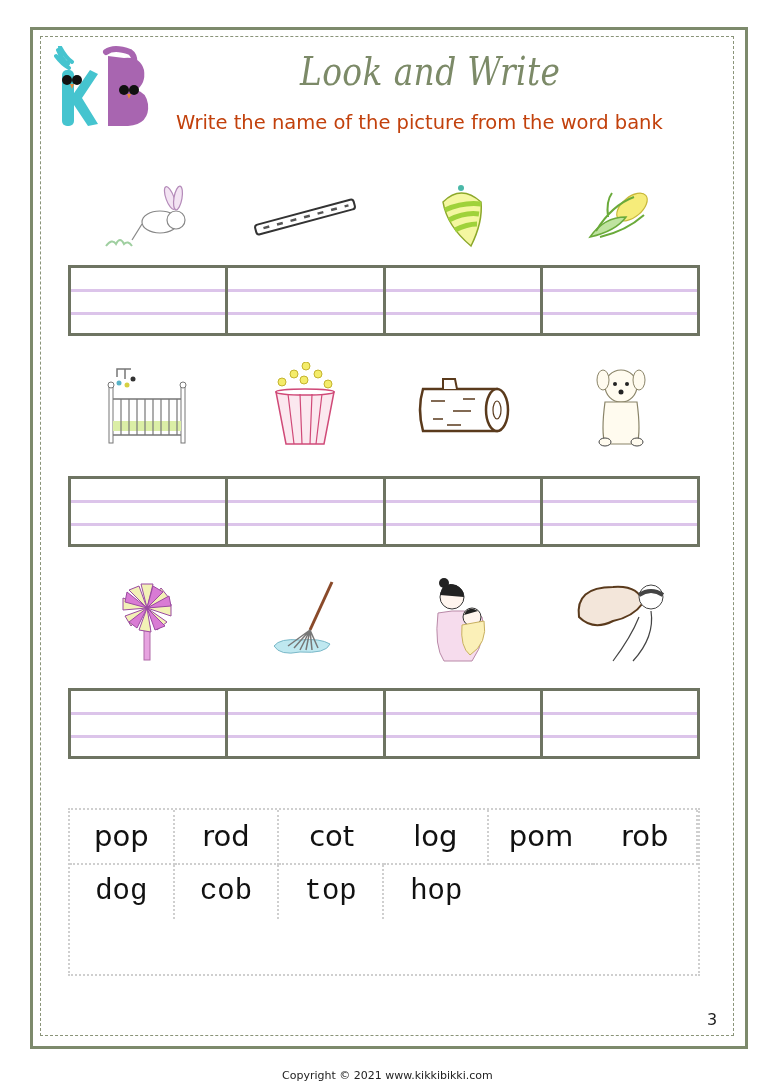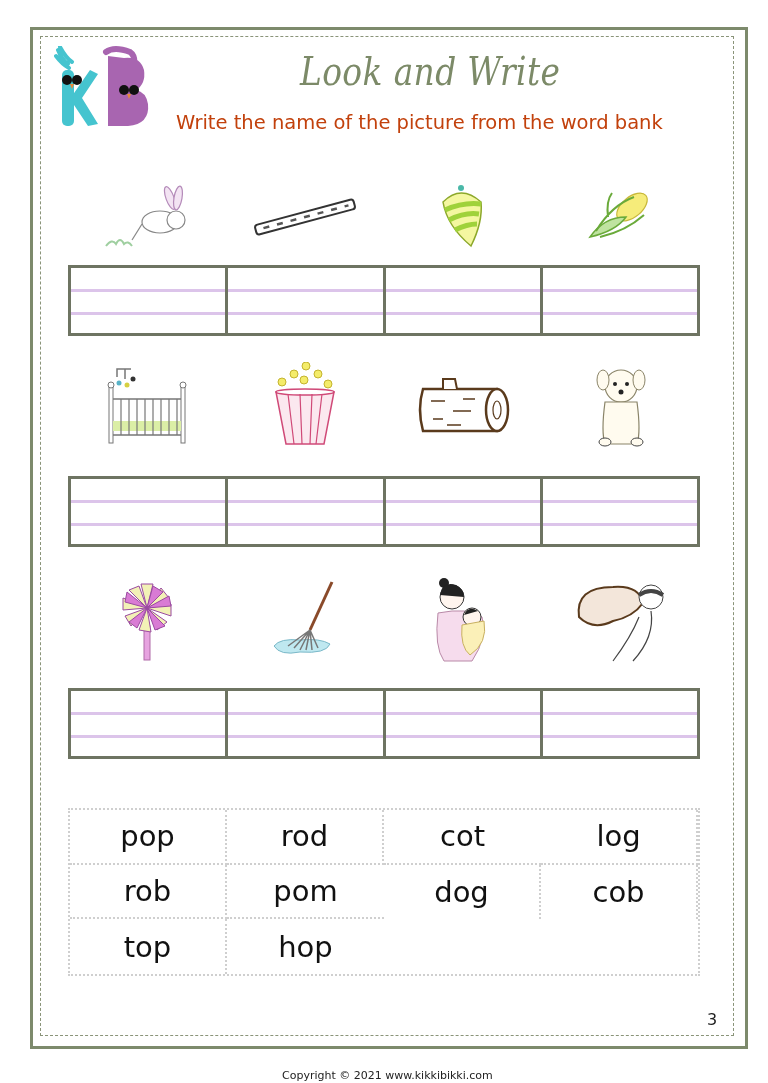--- a/index.html
+++ b/index.html
@@ -9,24 +9,24 @@
   .logo{position:absolute;left:54px;top:46px;width:100px;height:84px;}
   .title{position:absolute;left:300px;top:48px;width:260px;text-align:center;font-family:"DejaVu Serif",serif;font-style:italic;font-size:40px;color:#7c8a68;letter-spacing:0.5px;transform:scaleX(0.82);transform-origin:left center;white-space:nowrap;}
   .subtitle{position:absolute;left:176px;top:111px;font-size:19.5px;color:#c2410c;white-space:nowrap;}
   .pics{position:absolute;left:68px;width:632px;height:90px;display:flex;}
   .pic{width:158px;height:90px;display:flex;align-items:center;justify-content:center;}
   .pic svg{display:block;}
   .wbox{position:absolute;left:68px;width:632px;height:71px;border:3px solid #6e7462;box-sizing:border-box;display:flex;}
   .wcell{flex:1;position:relative;border-right:3px solid #6e7462;}
   .wcell:last-child{border-right:none;}
   .guide{position:absolute;left:0;right:0;height:3px;background:#dcc4ea;}
-  .bank{position:absolute;left:68px;top:808px;width:632px;height:168px;border:2px dotted #cfcfcf;box-sizing:border-box;display:grid;grid-template-columns:repeat(4,1fr);grid-template-rows:repeat(3,1fr);}
+  .bank{position:absolute;left:68px;top:808px;width:632px;height:168px;border:2px dotted #cfcfcf;box-sizing:border-box;display:grid;grid-template-columns:repeat(6,1fr);grid-template-rows:repeat(3,1fr);}
   .word{display:flex;align-items:center;justify-content:center;font-size:29px;color:#111;border-right:2px dotted #cfcfcf;border-bottom:2px dotted #cfcfcf;}
   .word.c4{border-right:none;}
-  .word.r3{border-bottom:none;}
+  .word.r3{border-bottom:none;font-family:Liberation Mono, monospace;}
   .copyright{position:absolute;left:282px;top:1069px;font-size:11px;color:#222;white-space:nowrap;}
   .pagenum{position:absolute;left:707px;top:1010px;font-size:16px;color:#222;}
 </style>
 </head>
 <body>
 
 <div class="frame"></div>
 <div class="inner"></div>
 
 <div class="logo">
@@ -246,22 +246,22 @@
       <div class="guide" style="top:21px"></div>
       <div class="guide" style="top:44px"></div>
     </div>
 </div>
 
 <div class="bank">
   <div class="word">pop</div>
   <div class="word">rod</div>
   <div class="word c4">cot</div>
   <div class="word">log</div>
+  <div class="word c4">pom</div>
   <div class="word">rob</div>
-  <div class="word c4">pom</div>
   <div class="word r3">dog</div>
   <div class="word r3">cob</div>
   <div class="word r3">top</div>
   <div class="word c4 r3">hop</div>
 </div>
 
 <div class="copyright">Copyright © 2021 www.kikkibikki.com</div>
 <div class="pagenum">3</div>
 
 </body></html>

